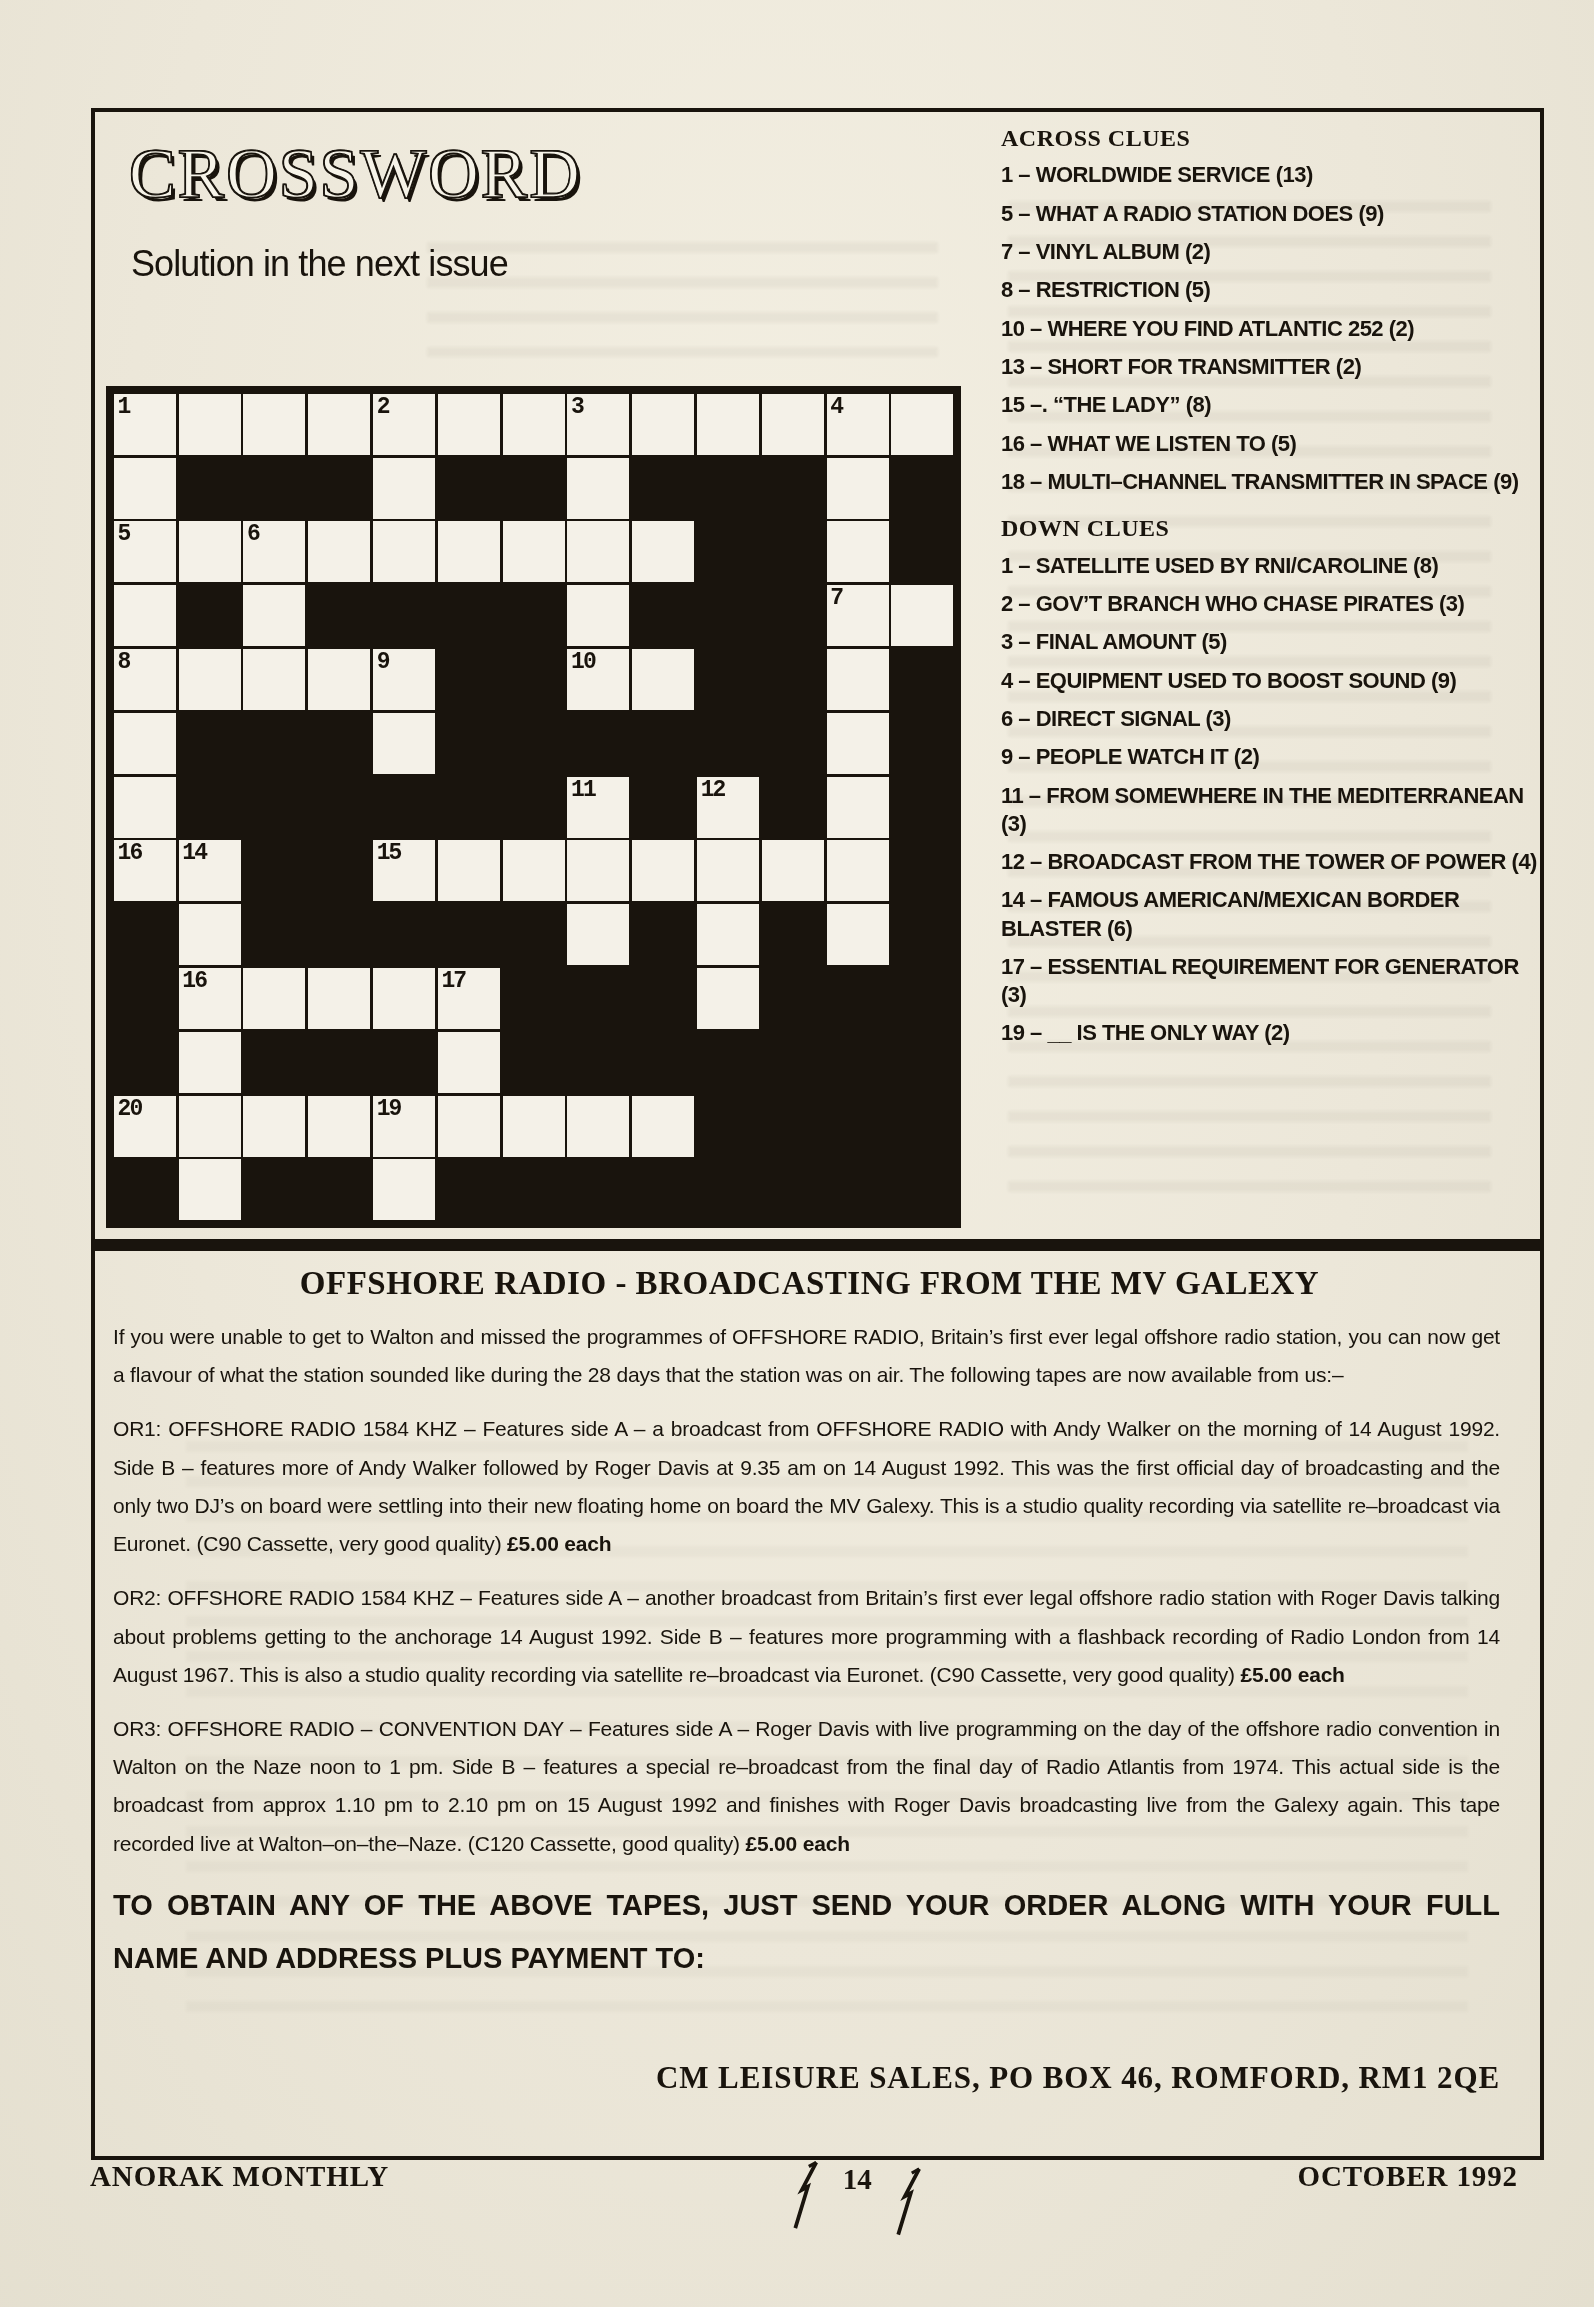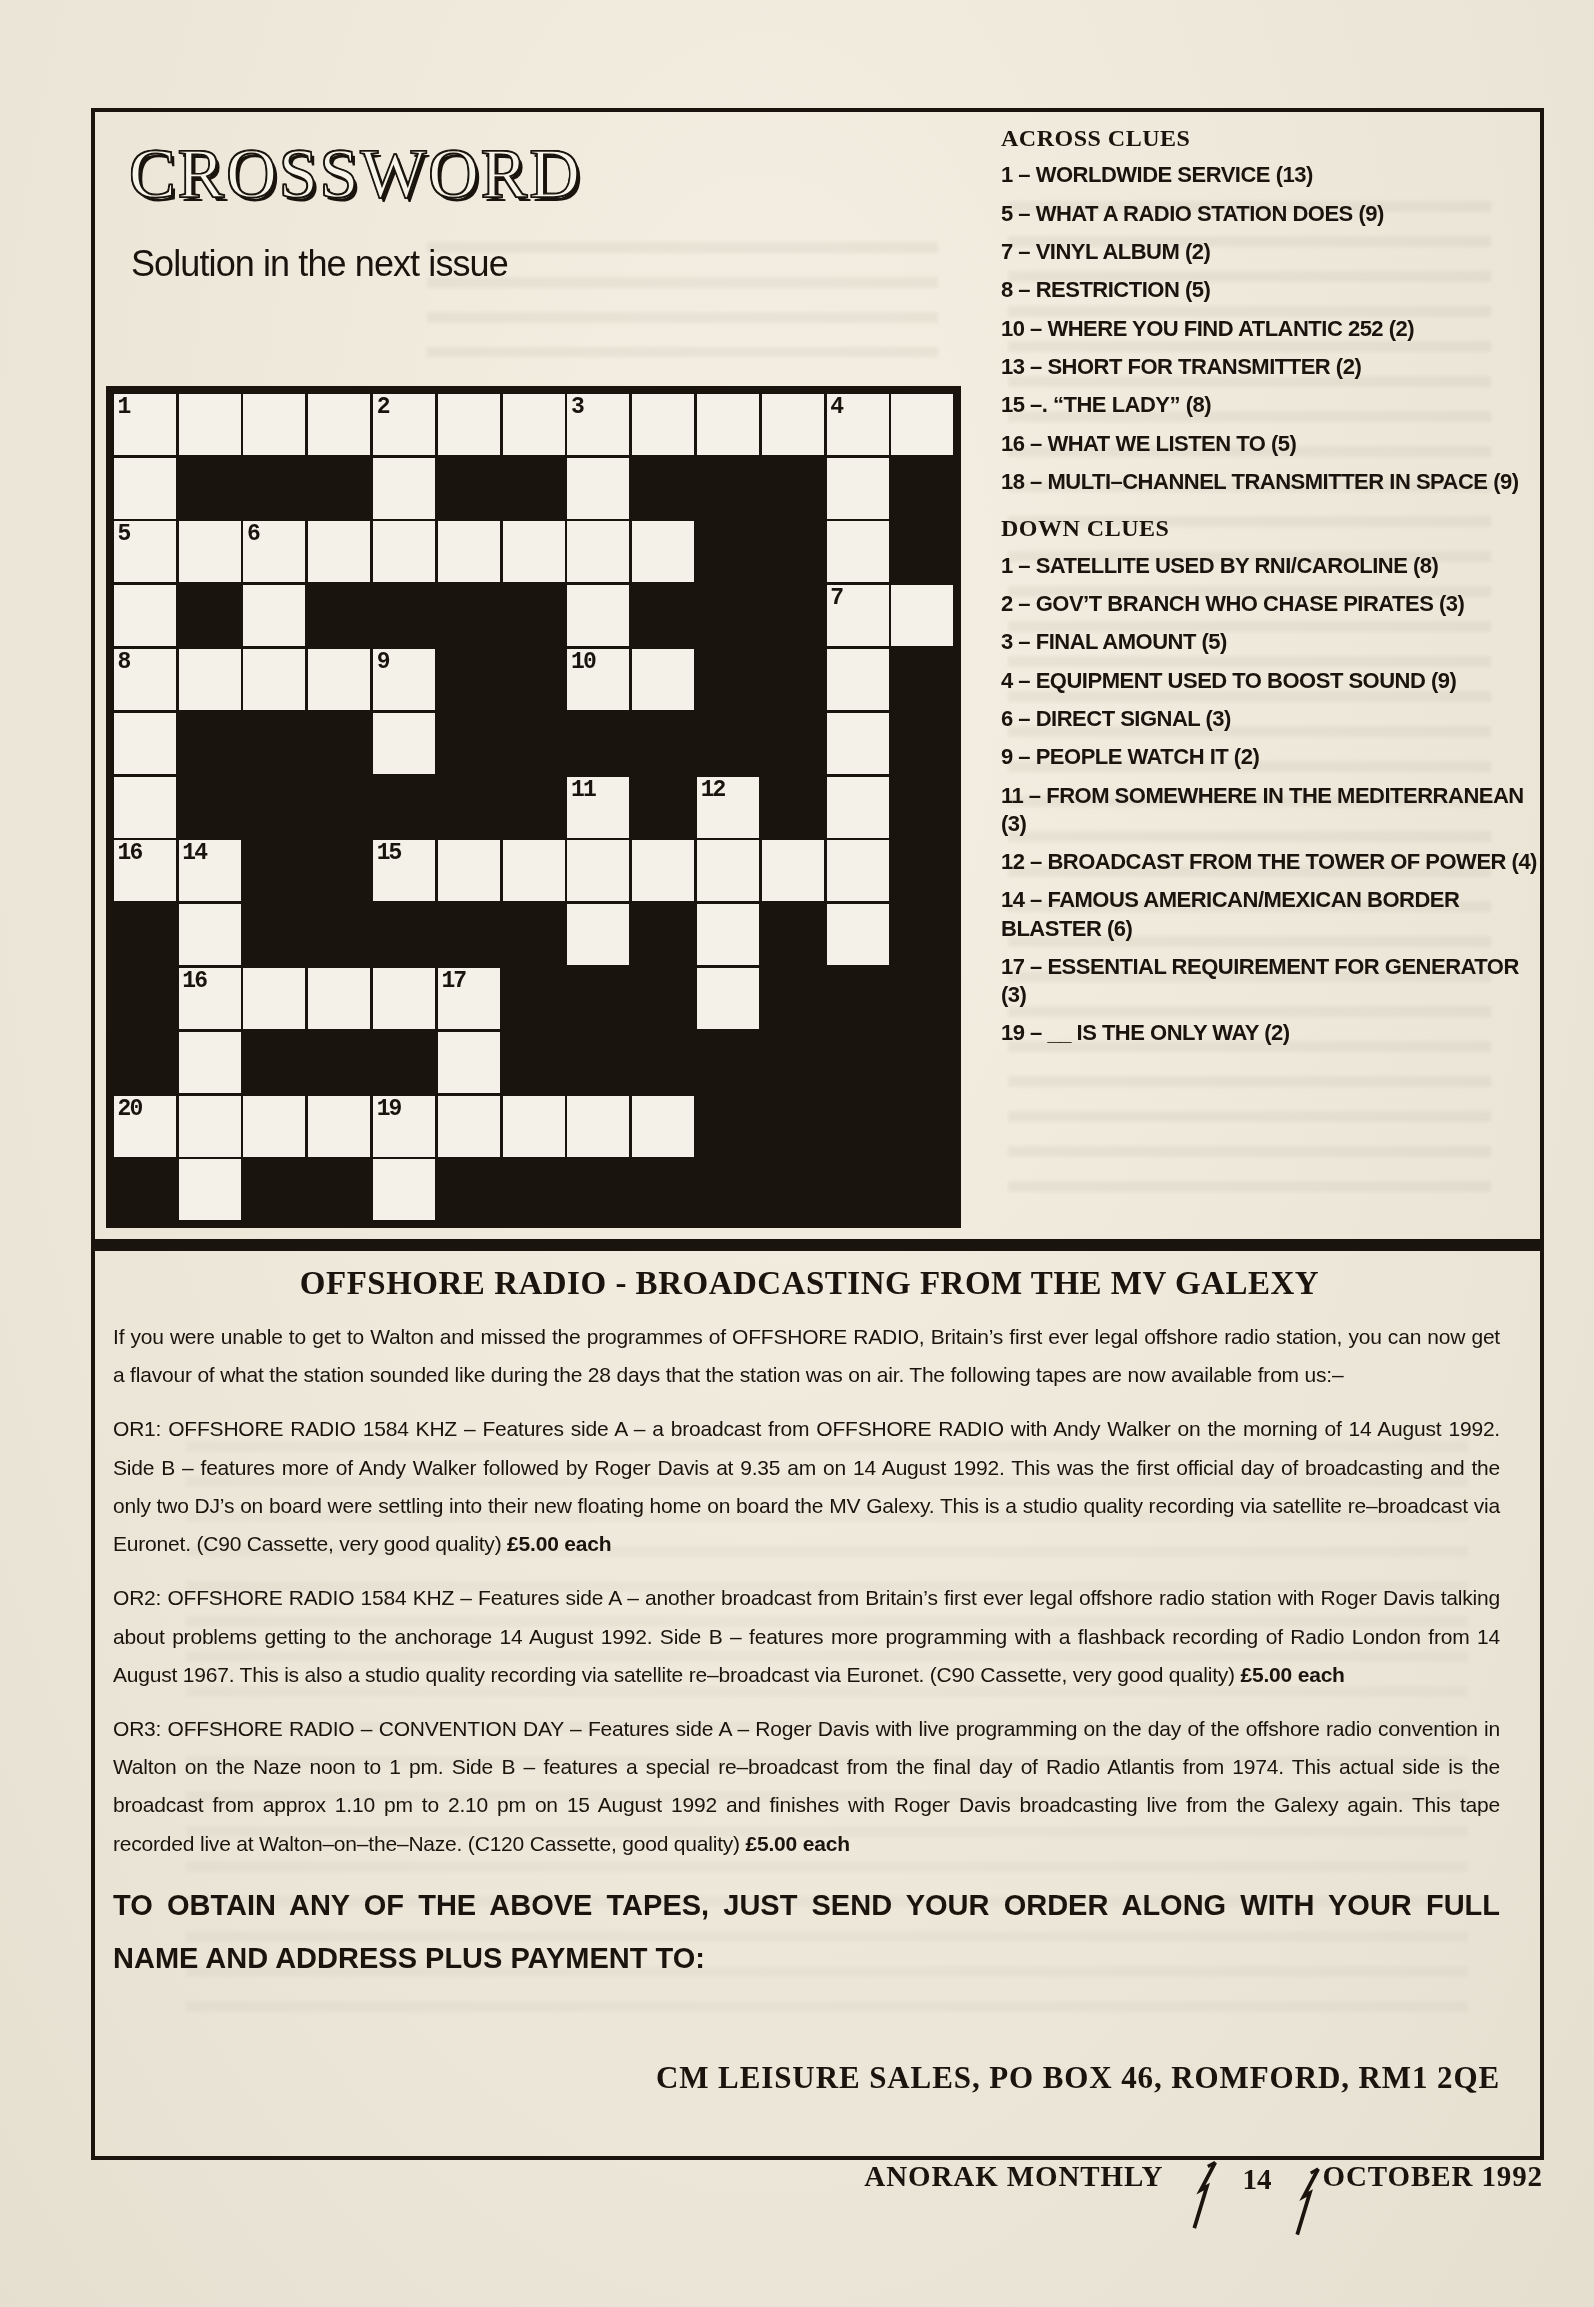--- a/index.html
+++ b/index.html
@@ -105,22 +105,22 @@
   .os-address {
     position:absolute; left:139px; top:2060px; width:1361px;
     text-align:right;
     font-family:"Liberation Serif", serif; font-weight:700;
     font-size:31px; letter-spacing:0.9px; color:#19140d;
     white-space:nowrap;
   }
 
   
   .footer {
-    position:absolute; left:115px; top:2160px; width:1428px;
-    display:flex; justify-content:flex-end; align-items:flex-start;
+    position:absolute; left:90px; top:2160px; width:1428px;
+    display:flex; justify-content:space-between; align-items:flex-start;
     color:#19140d;
   }
   .footer-text {
     font-family:"Liberation Serif", serif; font-weight:700;
     font-size:29px; letter-spacing:0.9px; white-space:nowrap;
   }
   .page-center { display:flex; align-items:flex-start; gap:22px; margin-left:28px; }
   .pageno {
     font-family:"Liberation Serif", serif; font-weight:700;
     font-size:29px; padding-top:2.8px;

